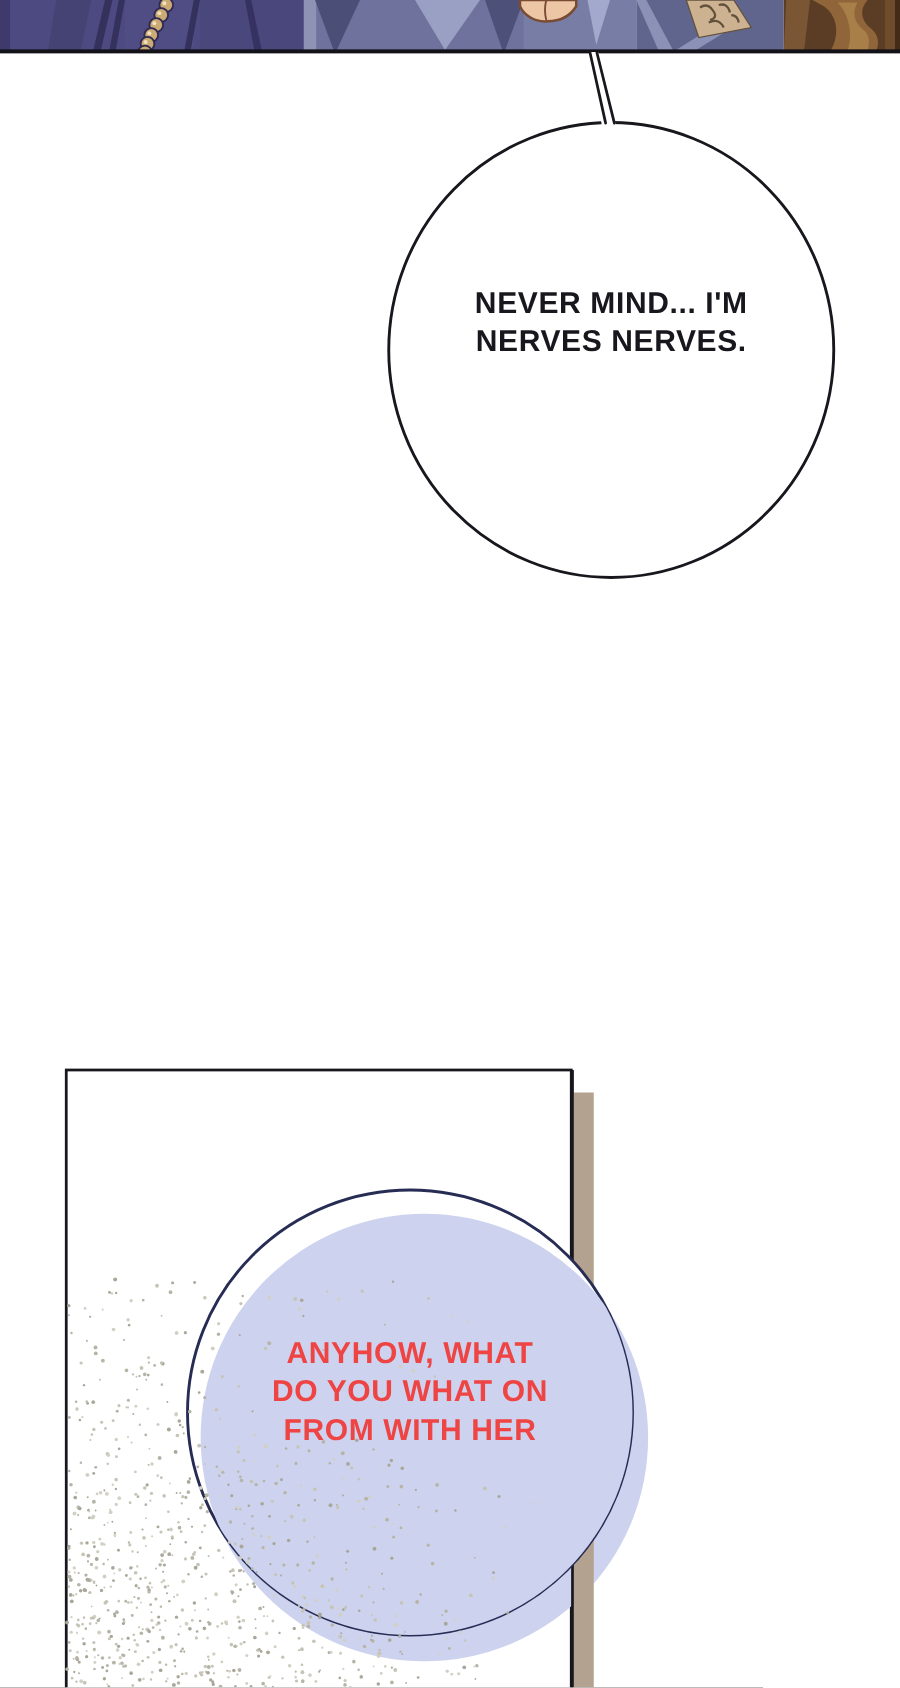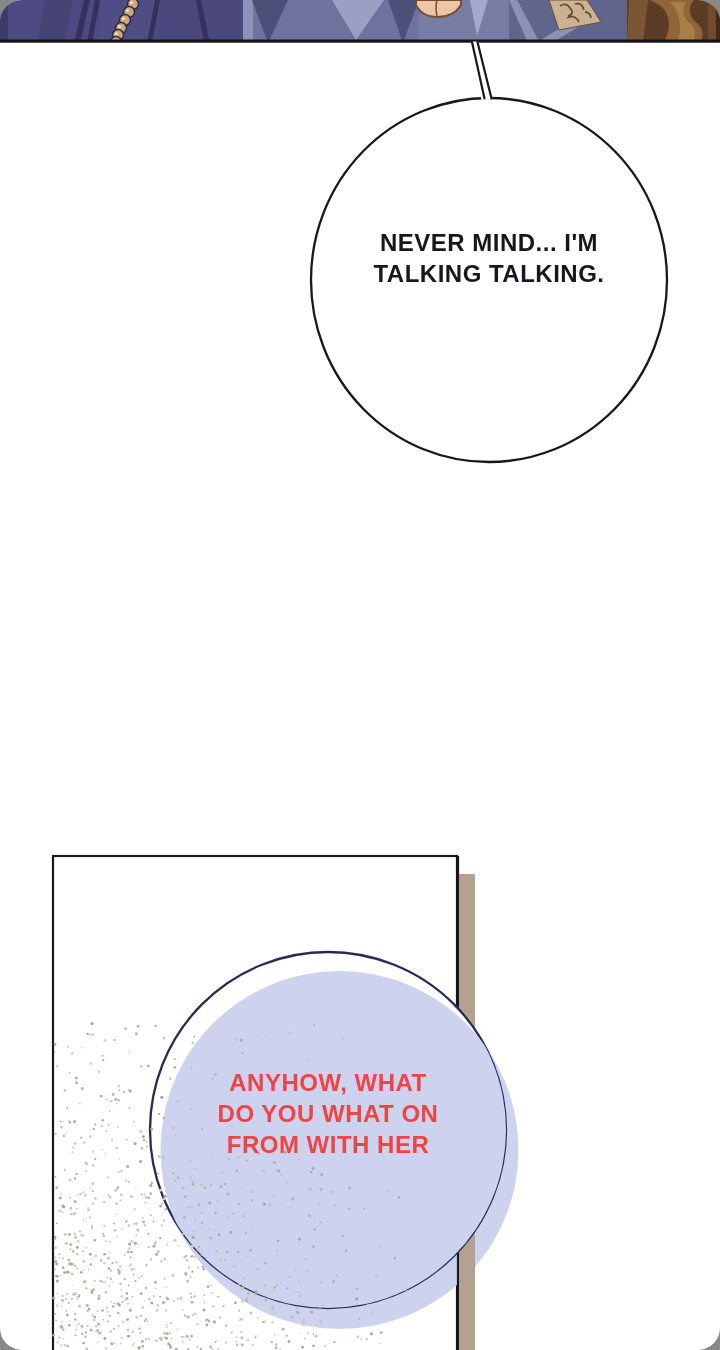--- a/index.html
+++ b/index.html
@@ -1,20 +1,19 @@
 <!DOCTYPE html>
 <html><head>
 <meta charset="utf-8">
 <style>
   html,body{margin:0;padding:0;background:#888;}
   .page{
     position:relative;width:720px;height:1350px;margin:0 auto;
     background:#ffffff;overflow:hidden;
     font-family:"Liberation Sans","DejaVu Sans",sans-serif;
-    border-radius:22px;
   }
   .art{position:absolute;left:0;top:0;width:720px;height:1350px;display:block;}
   .bubble-text{
     position:absolute;text-align:center;font-weight:700;
     font-size:24px;line-height:31px;letter-spacing:0.5px;z-index:5;
   }
   .bubble-text .bubble-line{white-space:nowrap;}
   .bubble1-text{left:309px;top:227px;width:360px;color:#17171d;}
   .bubble2-text{left:158px;top:1067px;width:340px;color:#ef4444;}
 </style>
@@ -905,21 +904,21 @@
           <circle cx="304.9" cy="1125.7" r="0.82" fill="#d2d0c4"></circle>
           <circle cx="349.7" cy="1187.9" r="1.51" fill="#b6b4a6"></circle>
           <circle cx="95.0" cy="1280.9" r="1.01" fill="#c6c4b6"></circle>
           <circle cx="119.4" cy="1305.2" r="1.33" fill="#a9a79a"></circle>
         </g>
     </g>
   </svg>
 
   <div class="bubble-text bubble1-text">
     <div class="bubble-line">NEVER MIND... I'M</div>
-    <div class="bubble-line">TALKING TALKING.</div>
+    <div class="bubble-line">NERVES NERVES.</div>
   </div>
 
   <div class="bubble-text bubble2-text">
     <div class="bubble-line">ANYHOW, WHAT</div>
     <div class="bubble-line">DO YOU WHAT ON</div>
     <div class="bubble-line">FROM WITH HER</div>
   </div>
 
 </div>
 

